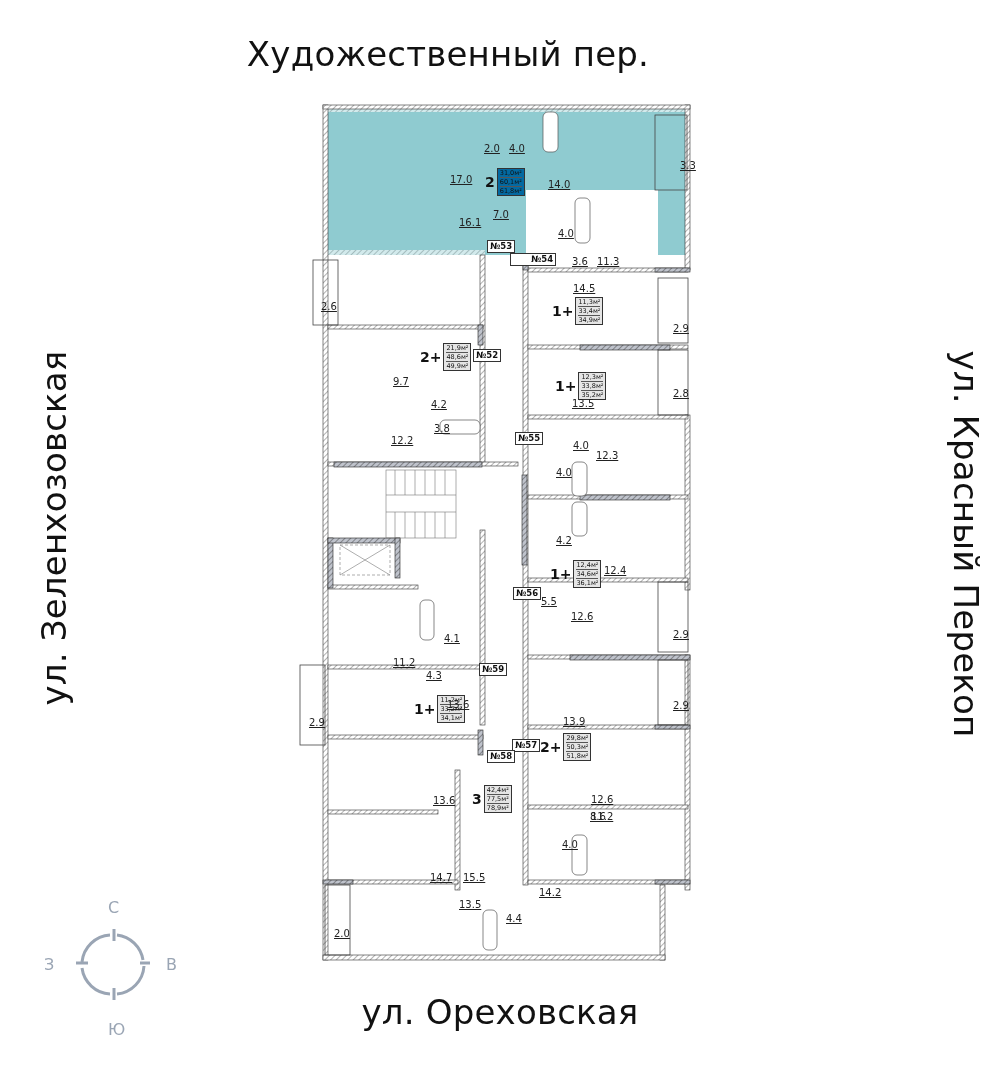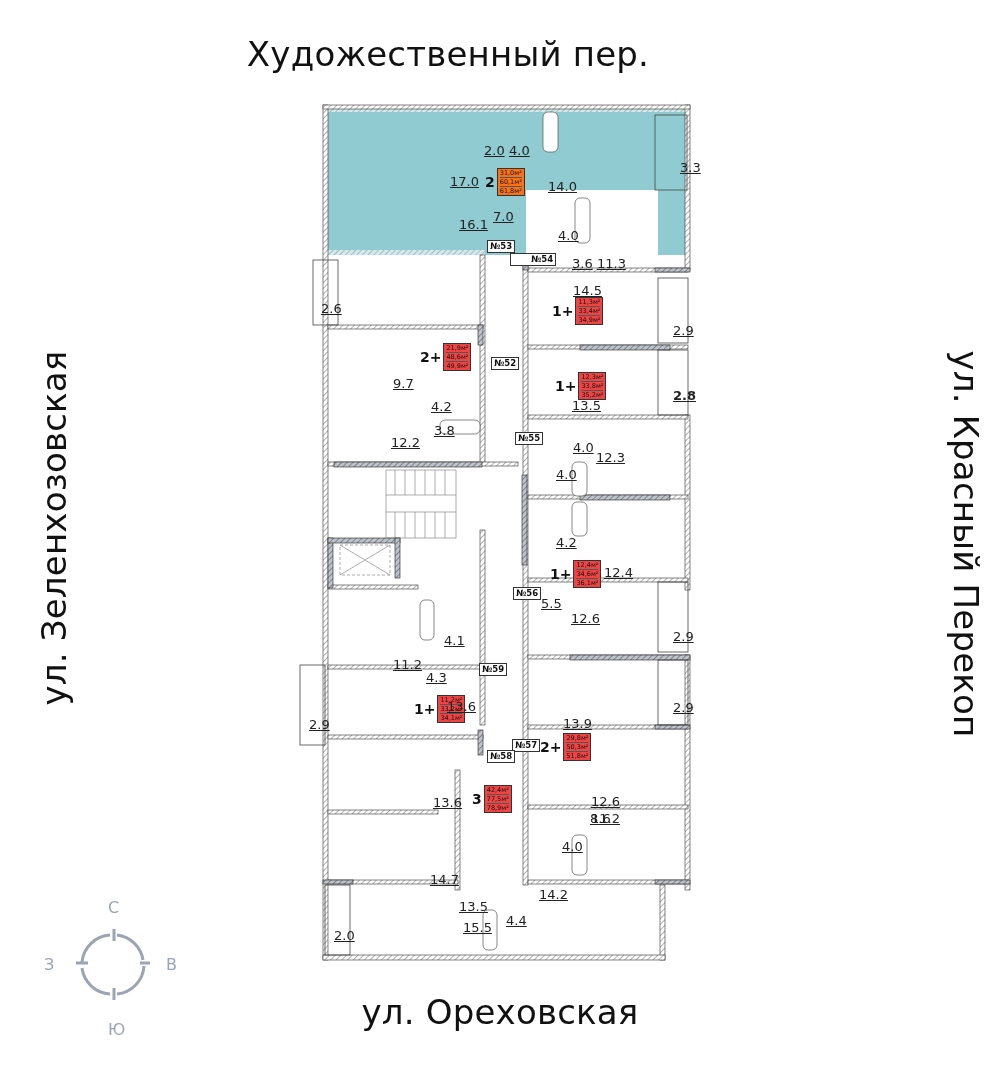--- a/index.html
+++ b/index.html
@@ -6,25 +6,25 @@
   body { width:1000px; height:1067px; position:relative; overflow:hidden; font-family:"DejaVu Sans", sans-serif; }
   .street { position:absolute; color:#111; font-family:"DejaVu Sans", sans-serif; font-size:34px; white-space:nowrap; letter-spacing:0.2px; }
   .street-top { left:0; width:896px; top:34px; text-align:center; }
   .street-bottom { left:0; width:1000px; top:992px; text-align:center; }
   .street-left { left:54px; top:528px; transform:translate(-50%,-50%) rotate(-90deg); }
   .street-right { left:966px; top:544px; transform:translate(-50%,-50%) rotate(90deg); }
   #plan { position:absolute; left:0; top:0; }
   .compass-label { position:absolute; color:#9aa5b4; font-size:16px; font-family:"DejaVu Sans", sans-serif; }
   .apt-label { position:absolute; display:flex; align-items:center; cursor:pointer; }
   .apt-label .rooms { font-size:14px; font-weight:bold; color:#111; margin-right:2px; }
-  .apt-label .areas { border:1px solid #333; background:#ef4444; font-size:6.5px; line-height:8px; padding:0 2px; color:#111; }
+  .apt-label .areas { border:1px solid #333; background:#e5e5e5; font-size:6.5px; line-height:8px; padding:0 2px; color:#111; }
   .apt-label .areas div { border-bottom:1px solid #555; }
   .apt-label .areas div:last-child { border-bottom:none; }
-  .apt-label.hl .areas { background:#f97316; }
-  .room-area { position:absolute; font-size:13px; color:#222; text-decoration:underline; }
+  .apt-label.hl .areas { background:#0369a1; }
+  .room-area { position:absolute; font-size:10px; color:#222; text-decoration:underline; }
   .apt-num { position:absolute; font-size:8.5px; font-weight:bold; color:#111; border:1px solid #333; background:#fff; padding:0 2px; line-height:11px; }
 </style>
 </head>
 <body>
 
 <div class="street street-top">Художественный пер.</div>
 <div class="street street-bottom">ул. Ореховская</div>
 <div class="street street-left">ул. Зеленхозовская</div>
 <div class="street street-right">ул. Красный Перекоп</div>
 
@@ -220,21 +220,21 @@
   <span class="rooms">3</span>
   <div class="areas">
     <div>42,4м²</div>
     <div>77,5м²</div>
     <div>78,9м²</div>
   </div>
 </div>
 
 <div class="apt-num" style="left:487px;top:240px;">№53</div>
 <div class="apt-num" style="left:510px;top:253px;padding-left:20px;">№54</div>
-<div class="apt-num" style="left:473px;top:357px;margin-left:18px;">№52</div>
+<div class="apt-num" style="left:473px;top:349px;">№52</div>
 <div class="apt-num" style="left:515px;top:432px;">№55</div>
 <div class="apt-num" style="left:513px;top:587px;">№56</div>
 <div class="apt-num" style="left:479px;top:663px;">№59</div>
 <div class="apt-num" style="left:512px;top:739px;">№57</div>
 <div class="apt-num" style="left:487px;top:750px;">№58</div>
 
 <div class="room-area" style="left:484px;top:143px;">2.0</div>
 <div class="room-area" style="left:509px;top:143px;">4.0</div>
 <div class="room-area" style="left:450px;top:174px;">17.0</div>
 <div class="room-area" style="left:548px;top:179px;">14.0</div>
@@ -245,21 +245,21 @@
 <div class="room-area" style="left:572px;top:256px;">3.6</div>
 <div class="room-area" style="left:597px;top:256px;">11.3</div>
 <div class="room-area" style="left:321px;top:301px;">2.6</div>
 <div class="room-area" style="left:393px;top:376px;">9.7</div>
 <div class="room-area" style="left:431px;top:399px;">4.2</div>
 <div class="room-area" style="left:391px;top:435px;">12.2</div>
 <div class="room-area" style="left:434px;top:423px;">3.8</div>
 <div class="room-area" style="left:573px;top:283px;">14.5</div>
 <div class="room-area" style="left:673px;top:323px;">2.9</div>
 <div class="room-area" style="left:572px;top:398px;">13.5</div>
-<div class="room-area" style="left:673px;top:388px;font-weight:bold;">2.8</div>
+<div class="room-area" style="left:673px;top:388px;">2.8</div>
 <div class="room-area" style="left:573px;top:440px;">4.0</div>
 <div class="room-area" style="left:596px;top:450px;">12.3</div>
 <div class="room-area" style="left:556px;top:467px;">4.0</div>
 <div class="room-area" style="left:556px;top:535px;">4.2</div>
 <div class="room-area" style="left:604px;top:565px;">12.4</div>
 <div class="room-area" style="left:541px;top:596px;">5.5</div>
 <div class="room-area" style="left:571px;top:611px;">12.6</div>
 <div class="room-area" style="left:673px;top:629px;">2.9</div>
 <div class="room-area" style="left:444px;top:633px;">4.1</div>
 <div class="room-area" style="left:393px;top:657px;">11.2</div>
@@ -267,17 +267,17 @@
 <div class="room-area" style="left:447px;top:699px;">13.6</div>
 <div class="room-area" style="left:309px;top:717px;">2.9</div>
 <div class="room-area" style="left:563px;top:716px;">13.9</div>
 <div class="room-area" style="left:673px;top:700px;">2.9</div>
 <div class="room-area" style="left:591px;top:794px;">12.6</div>
 <div class="room-area" style="left:558px;top:811px;padding-left:32px;">8.6</div>
 <div class="room-area" style="left:591px;top:811px;">11.2</div>
 <div class="room-area" style="left:562px;top:839px;">4.0</div>
 <div class="room-area" style="left:433px;top:795px;">13.6</div>
 <div class="room-area" style="left:430px;top:872px;">14.7</div>
-<div class="room-area" style="left:463px;top:872px;margin-top:48px;">15.5</div>
+<div class="room-area" style="left:463px;top:872px;">15.5</div>
 <div class="room-area" style="left:459px;top:899px;">13.5</div>
 <div class="room-area" style="left:506px;top:913px;">4.4</div>
 <div class="room-area" style="left:539px;top:887px;">14.2</div>
 <div class="room-area" style="left:334px;top:928px;">2.0</div>
 
 </body></html>

